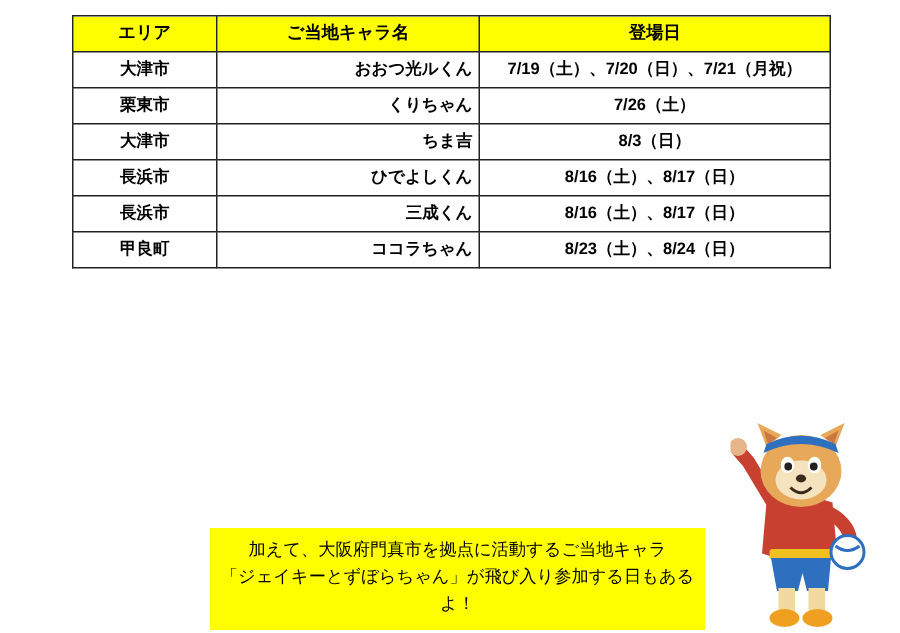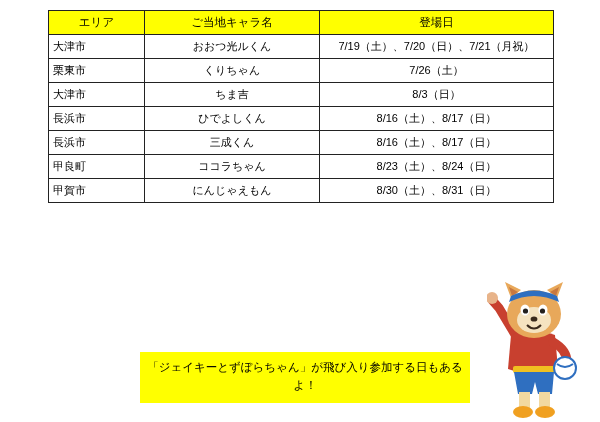--- a/index.html
+++ b/index.html
@@ -26,39 +26,40 @@
     width: 505px;
     border-collapse: collapse;
     table-layout: fixed;
   }
   table.schedule th,
   table.schedule td {
     border: 1px solid #222222;
     height: 23px;
     font-size: 11px;
     color: #000000;
-    font-weight: normal;
+    font-weight: bold;
     padding: 0 4px;
     line-height: 1.1;
     white-space: nowrap;
     overflow: hidden;
   }
   table.schedule thead th {
     background: #ffff00;
     text-align: center;
     font-size: 11.5px;
   }
   col.c-area { width: 96px; }
   col.c-name { width: 175px; }
   col.c-date { width: 234px; }
 
   td.area {
+    text-align: center;
   }
   td.name {
-    text-align: center;
+    text-align: right;
     padding-left: 8px;
   }
   td.date {
     text-align: center;
     padding-left: 14px;
   }
   td.area.small {
     font-size: 10px;
     letter-spacing: -0.3px;
   }
@@ -138,29 +139,25 @@
       <tr>
         <td class="area">長浜市</td>
         <td class="name">三成くん</td>
         <td class="date">8/16（土）、8/17（日）</td>
       </tr>
       <tr>
         <td class="area">甲良町</td>
         <td class="name">ココラちゃん</td>
         <td class="date">8/23（土）、8/24（日）</td>
       </tr>
-      <tr>
-        <td class="area">甲賀市</td>
-        <td class="name">にんじゃえもん</td>
-        <td class="date">8/30（土）、8/31（日）</td>
-      </tr>
     </tbody>
   </table>
 
   <div class="notice">
+    <span class="line1">加えて、大阪府門真市を拠点に活動するご当地キャラ</span>
     <span class="line2">「ジェイキーとずぼらちゃん」が飛び入り参加する日もあるよ！</span>
   </div>
 
   <div class="mascot">
     <svg width="95" height="140" viewBox="0 0 95 140" xmlns="http://www.w3.org/2000/svg">
 
       <path d="M30 58 L12 28 L5 20" stroke="#c8402f" stroke-width="9" fill="none" stroke-linecap="round"></path>
       <circle cx="5" cy="18" r="6" fill="#e8b48a"></circle>
 
       <path d="M24 55 q22 -8 44 0 l3 34 q-25 9 -50 0 z" fill="#c8402f"></path>

